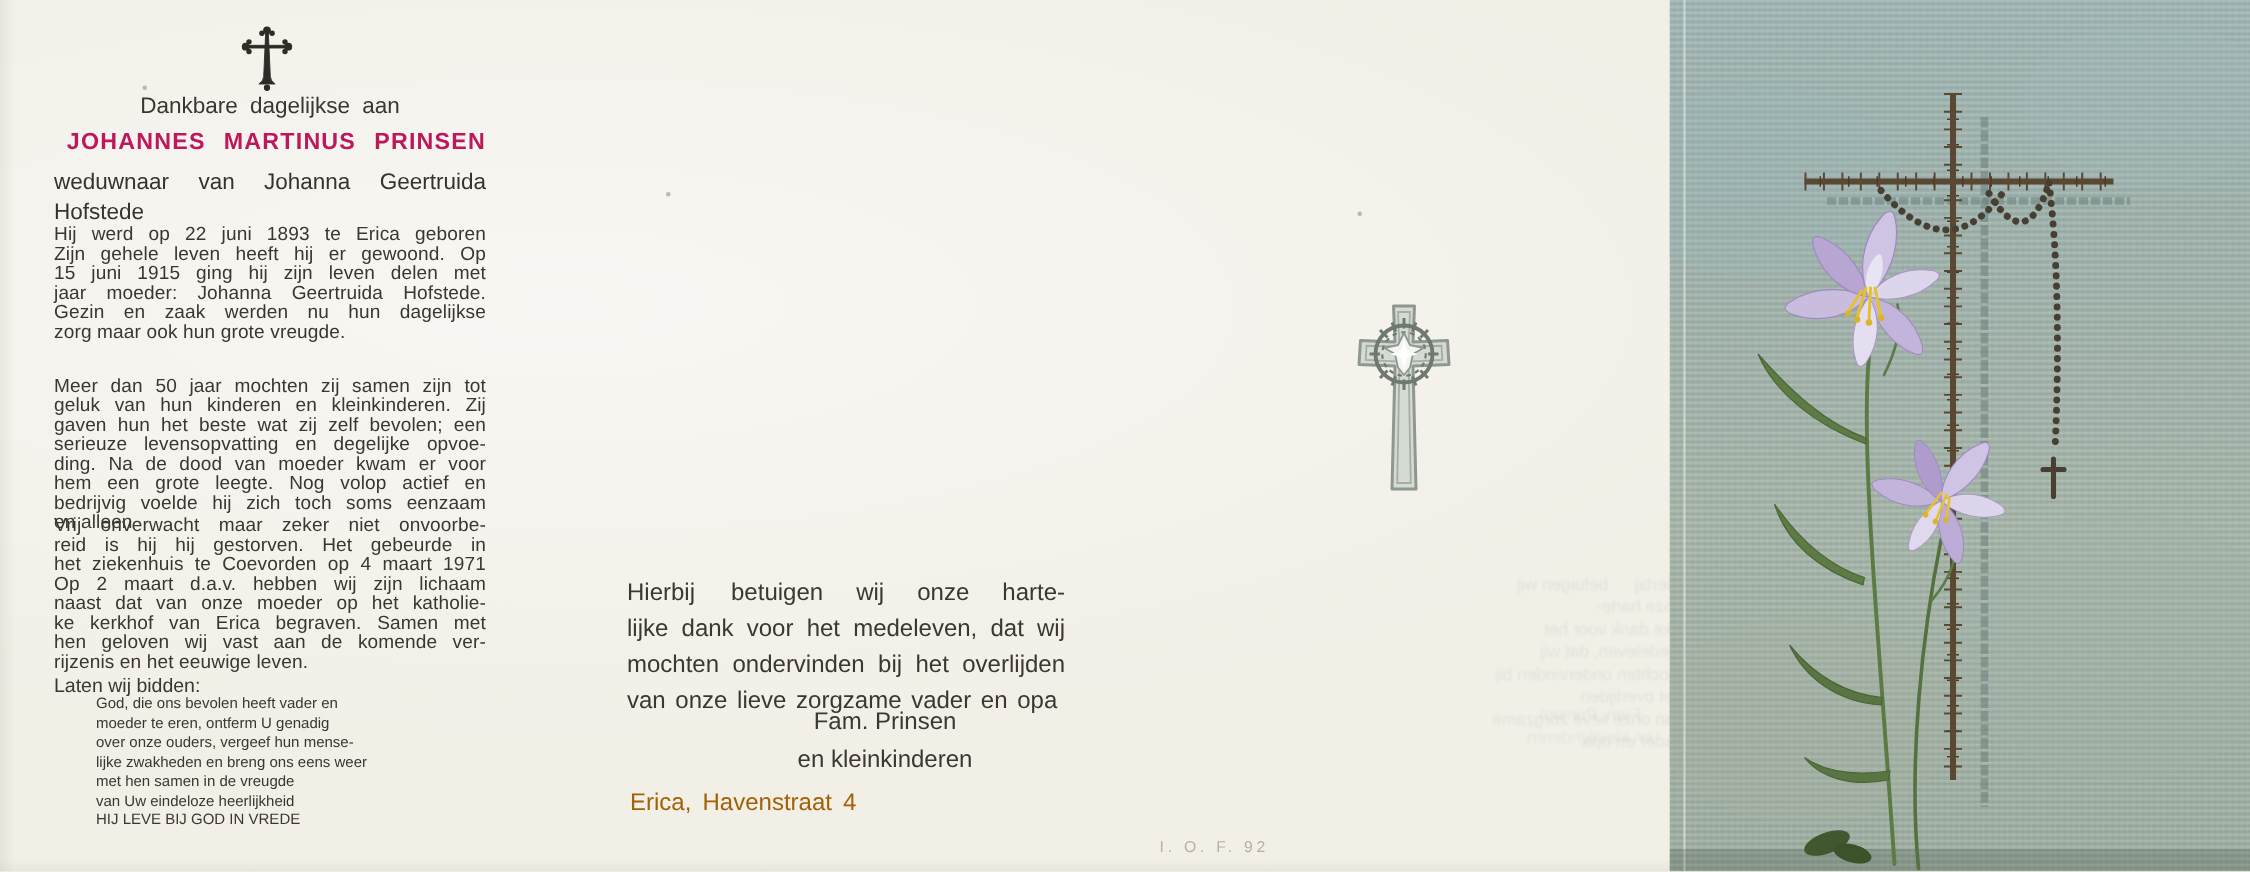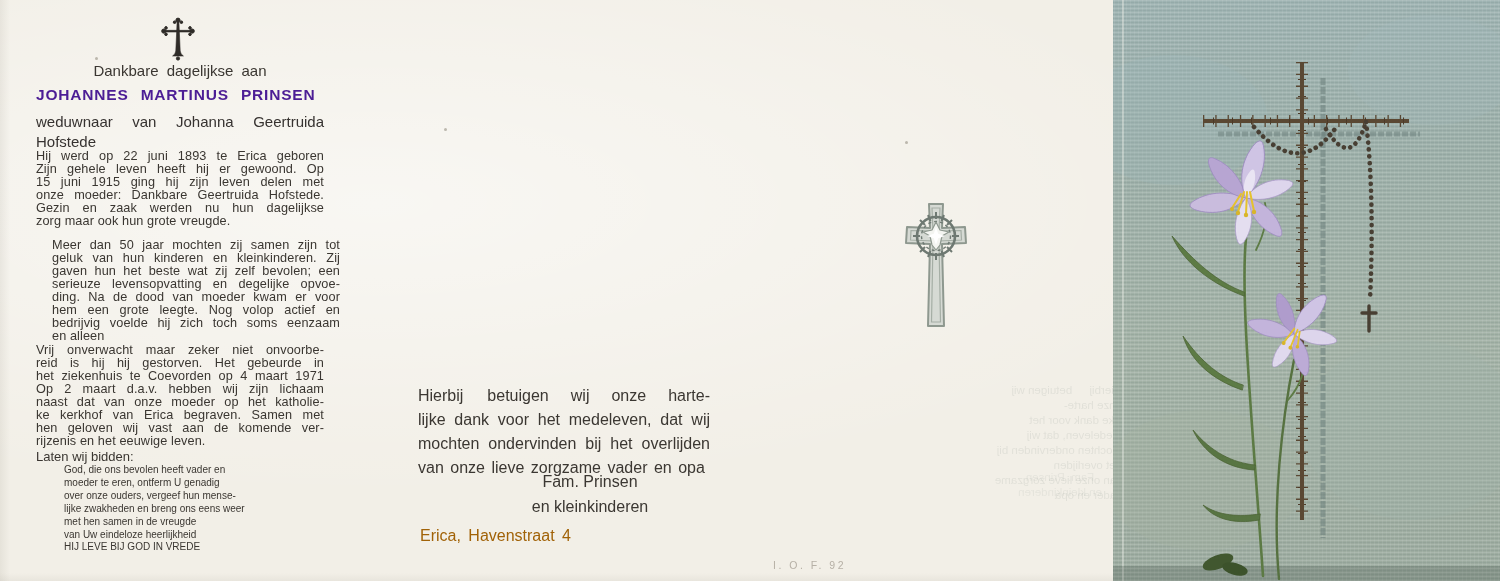--- a/index.html
+++ b/index.html
@@ -15,24 +15,24 @@
       linear-gradient(0deg, rgba(120,115,100,0.08) 0px, rgba(120,115,100,0) 8px),
       radial-gradient(ellipse at 25% 35%, rgba(255,255,255,0.5), rgba(255,255,255,0) 55%),
       #f2efe7;
   }
   .abs { position:absolute; }
   .ln { display:block; }
   .jl .ln { text-align:justify; text-align-last:justify; }
   .jl .ln:last-child { text-align-last:left; }
   .col-left { left:36px; width:288px; }
   .title { top:62px; text-align:center; font-size:15px; word-spacing:4px; color:#3a3631; }
-  .name  { top:86px; text-align:left; font-size:15.5px; font-weight:bold; letter-spacing:0.8px; word-spacing:7px; color:#4c1d95; }
+  .name  { top:86px; text-align:right; font-size:15.5px; font-weight:bold; letter-spacing:0.8px; word-spacing:7px; color:#be185d; }
   .subtitle { top:112px; font-size:15px; line-height:20px; word-spacing:3px; color:#363230; }
   .body-text { font-size:12.7px; line-height:13px; letter-spacing:0.1px; color:#3a3631; }
-  #p1 { top:150px; } #p2 { top:239px;margin-left:16px; } #p3 { top:344px; }
+  #p1 { top:150px; } #p2 { top:251px; } #p3 { top:344px; }
   .laten { top:449px; font-size:13px; color:#3a3631; }
   .prayer { top:464px; padding-left:28px; width:260px; font-size:10px; line-height:12.9px; color:#3a3631; }
   .thanks { left:418px; top:384px; width:292px; font-size:16px; line-height:24px; color:#3b3732; word-spacing:2px; white-space:pre-wrap; }
   .sig { left:515px; top:470px; width:150px; text-align:center; font-size:16px; line-height:24.5px; color:#3b3732; }
   .address { left:420px; top:527px; font-size:16px; color:#a16207; word-spacing:3px; }
   .mark { left:773px; top:559px; font-size:10.5px; letter-spacing:2.5px; color:#b6b0a6; }
   .bleed { transform:scaleX(-1); color:#51635c; filter:blur(0.6px); }
   #bleed1 { left:990px; top:383px; width:132px; opacity:0.10; font-size:11.5px; line-height:15px; }
   #bleed2 { left:1000px; top:470px; width:120px; opacity:0.08; font-size:11.5px; line-height:15px; text-align:center; }
   .speck { width:3px; height:3px; border-radius:50%; background:#8c8678; opacity:0.55; }
@@ -69,21 +69,21 @@
   <div class="abs col-left name">JOHANNES MARTINUS PRINSEN</div>
   <div class="abs col-left subtitle jl">
       <div class="ln">weduwnaar van Johanna Geertruida</div>
       <div class="ln">Hofstede</div>
     </div>
 
   <div id="p1" class="abs col-left body-text jl">
       <div class="ln">Hij werd op 22 juni 1893 te Erica geboren</div>
       <div class="ln">Zijn gehele leven heeft hij er gewoond. Op</div>
       <div class="ln">15 juni 1915 ging hij zijn leven delen met</div>
-      <div class="ln">onze moeder: Dankbare Geertruida Hofstede.</div>
+      <div class="ln">jaar moeder: Johanna Geertruida Hofstede.</div>
       <div class="ln">Gezin en zaak werden nu hun dagelijkse</div>
       <div class="ln">zorg maar ook hun grote vreugde.</div>
     </div>
   <div id="p2" class="abs col-left body-text jl">
       <div class="ln">Meer dan 50 jaar mochten zij samen zijn tot</div>
       <div class="ln">geluk van hun kinderen en kleinkinderen. Zij</div>
       <div class="ln">gaven hun het beste wat zij zelf bevolen; een</div>
       <div class="ln">serieuze levensopvatting en degelijke opvoe-</div>
       <div class="ln">ding. Na de dood van moeder kwam er voor</div>
       <div class="ln">hem een grote leegte. Nog volop actief en</div>

